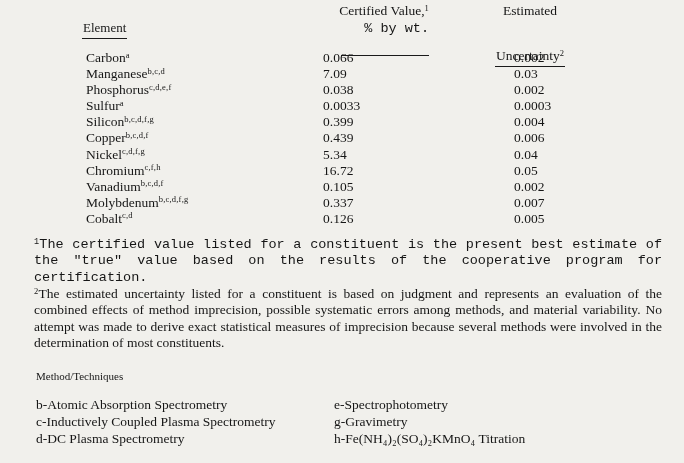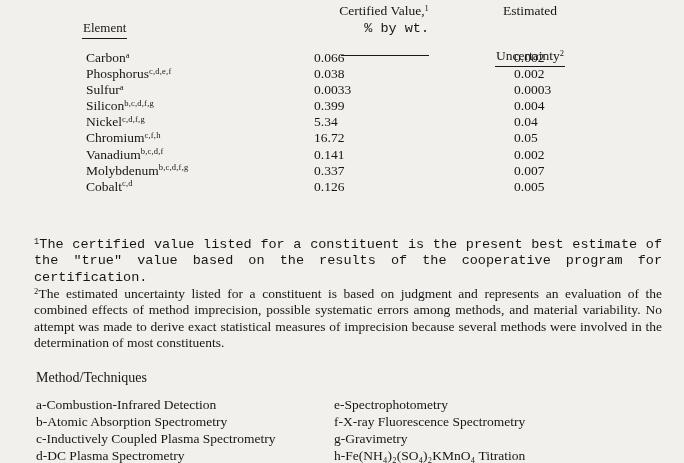--- a/index.html
+++ b/index.html
@@ -50,36 +50,36 @@
     position: relative;
     top: -4.5px;
     vertical-align: baseline;
     letter-spacing: 0.2px;
   }
 
   
   .tbody { position: absolute; top: 50px; left: 0; right: 0; }
   .row { position: relative; height: 16.1px; font-size: 13.5px; line-height: 16.1px; }
   .c-el  { position: absolute; left: 86px; white-space: nowrap; }
-  .c-val { position: absolute; left: 314px; white-space: nowrap; }
+  .c-val { position: absolute; left: 323px; white-space: nowrap; }
   .c-unc { position: absolute; left: 514px; white-space: nowrap; }
 
   
   .fn {
     position: absolute; left: 34px; width: 628px;
     font-size: 13.5px; line-height: 16.4px;
     text-align: justify;
   }
   .fn-1 { top: 237px; font-family: Liberation Mono, monospace; }
   .fn-2 { top: 286px; }
 
   
   .methods-heading {
     position: absolute; left: 36px; top: 370px;
-    font-size: 14px;
+    font-size: 11px;
   }
   .methods-col {
     position: absolute; top: 396px;
     font-size: 13.5px; line-height: 17.1px;
     white-space: nowrap;
   }
   .methods-left  { left: 36px; }
   .methods-right { left: 334px; }
 </style>
 </head>
@@ -101,47 +101,57 @@
     <div><span class="u-line"><span>Uncertainty</span><sup>2</sup></span></div>
   </div>
 
   <div class="tbody">
     <div class="row">
       <span class="c-el"><span>Carbon</span><sup>a</sup></span>
       <span class="c-val">0.066</span>
       <span class="c-unc">0.002</span>
     </div>
     <div class="row">
+      <span class="c-el"><span>Manganese</span><sup>b,c,d</sup></span>
+      <span class="c-val">7.09</span>
+      <span class="c-unc">0.03</span>
+    </div>
+    <div class="row">
       <span class="c-el"><span>Phosphorus</span><sup>c,d,e,f</sup></span>
       <span class="c-val">0.038</span>
       <span class="c-unc">0.002</span>
     </div>
     <div class="row">
       <span class="c-el"><span>Sulfur</span><sup>a</sup></span>
       <span class="c-val">0.0033</span>
       <span class="c-unc">0.0003</span>
     </div>
     <div class="row">
       <span class="c-el"><span>Silicon</span><sup>b,c,d,f,g</sup></span>
       <span class="c-val">0.399</span>
       <span class="c-unc">0.004</span>
     </div>
     <div class="row">
+      <span class="c-el"><span>Copper</span><sup>b,c,d,f</sup></span>
+      <span class="c-val">0.439</span>
+      <span class="c-unc">0.006</span>
+    </div>
+    <div class="row">
       <span class="c-el"><span>Nickel</span><sup>c,d,f,g</sup></span>
       <span class="c-val">5.34</span>
       <span class="c-unc">0.04</span>
     </div>
     <div class="row">
       <span class="c-el"><span>Chromium</span><sup>c,f,h</sup></span>
       <span class="c-val">16.72</span>
       <span class="c-unc">0.05</span>
     </div>
     <div class="row">
       <span class="c-el"><span>Vanadium</span><sup>b,c,d,f</sup></span>
-      <span class="c-val">0.141</span>
+      <span class="c-val">0.105</span>
       <span class="c-unc">0.002</span>
     </div>
     <div class="row">
       <span class="c-el"><span>Molybdenum</span><sup>b,c,d,f,g</sup></span>
       <span class="c-val">0.337</span>
       <span class="c-unc">0.007</span>
     </div>
     <div class="row">
       <span class="c-el"><span>Cobalt</span><sup>c,d</sup></span>
       <span class="c-val">0.126</span>
@@ -149,26 +159,24 @@
     </div>
   </div>
 
   <p class="fn fn-1"><sup>1</sup><span>The certified value listed for a constituent is the present best estimate of the "true" value based on the results of the cooperative program for certification.</span></p>
 
   <p class="fn fn-2"><sup>2</sup><span>The estimated uncertainty listed for a constituent is based on judgment and represents an evaluation of the combined effects of method imprecision, possible systematic errors among methods, and material variability. No attempt was made to derive exact statistical measures of imprecision because several methods were involved in the determination of most constituents.</span></p>
 
   <div class="methods-heading">Method/Techniques</div>
 
   <div class="methods-col methods-left">
-    <div>a-Combustion-Infrared Detection</div>
     <div>b-Atomic Absorption Spectrometry</div>
     <div>c-Inductively Coupled Plasma Spectrometry</div>
     <div>d-DC Plasma Spectrometry</div>
   </div>
 
   <div class="methods-col methods-right">
     <div>e-Spectrophotometry</div>
-    <div>f-X-ray Fluorescence Spectrometry</div>
     <div>g-Gravimetry</div>
     <div>h-Fe(NH₄)₂(SO₄)₂KMnO₄ Titration</div>
   </div>
 
 </div>
 
 </body></html>

